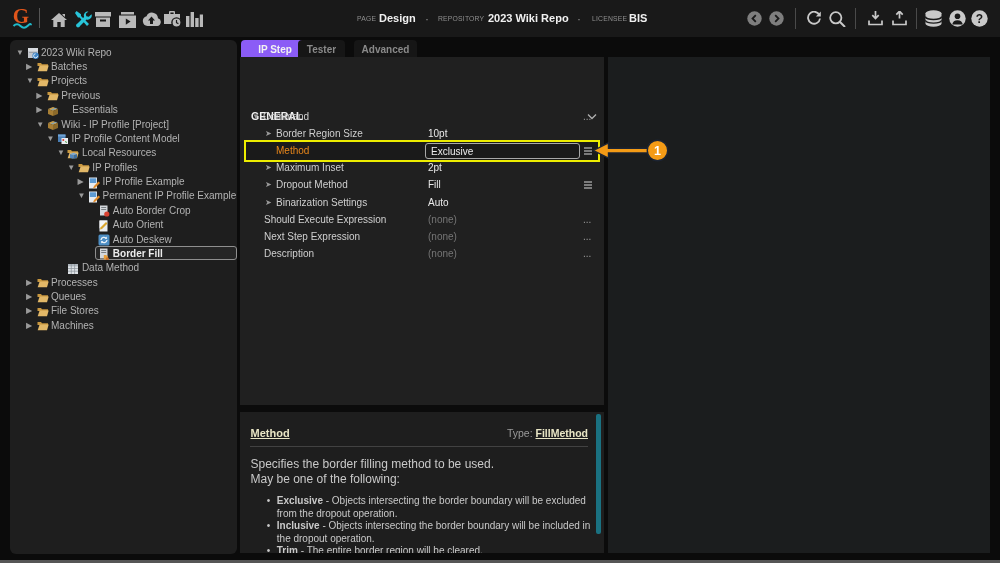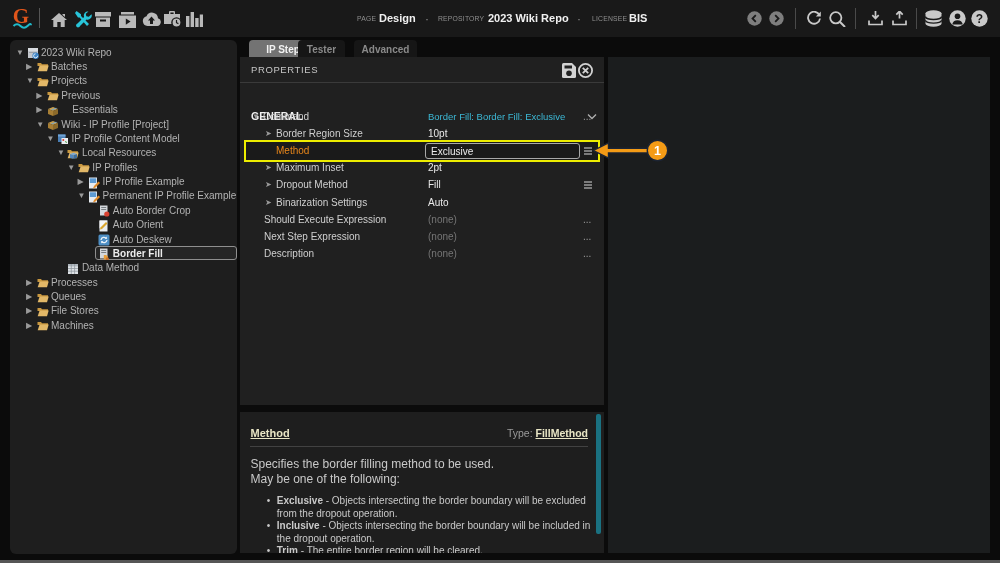--- a/index.html
+++ b/index.html
@@ -296,47 +296,34 @@
   <div class="trow" style="left:16px; top:278.8px;">
       <span class="tarr" style="left:0px;">▶</span>
       <svg class="ticon" style="left:10.5px;" viewBox="0 0 12 12">
         <path d="M0.5 2 H4 L5 3.2 H11 V5 H0.5 Z" fill="#c8973f"></path>
         <path d="M2.6 4.6 H11.7 L10 10.2 H0.7 Z" fill="#e2b868"></path>
       </svg>
       <span class="ttext" style="left:25px;">Machines</span>
     </div>
 </div>
 <div id="midtabs">
-  <div class="tab" style="left:9px; width:68px; background:#737373; color:#f2f2f2;">IP Step</div>
+  <div class="tab" style="left:1px; width:68px; background:#8b5cf6; color:#f2f2f2;">IP Step</div>
   <div class="tab" style="left:58px; width:47px; background:#161616; color:#8a8a8a;">Tester</div>
   <div class="tab" style="left:114px; width:63px; background:#161616; color:#8a8a8a;">Advanced</div>
 </div>
 <div id="props">
-  <div class="abs" style="left:0; top:0; width:364px; height:26px; border-bottom:1px solid #3a3a3a;">
-    <span class="abs" style="left:11px; top:7px; font-size:9.5px; color:#c6c6c6; letter-spacing:0.6px;">PROPERTIES</span>
-    <svg class="abs" style="left:322px; top:6px;" width="14" height="15" viewBox="0 0 14 15">
-      <path d="M0 1.5 Q0 0 1.5 0 H10 L14 4 V13.5 Q14 15 12.5 15 H1.5 Q0 15 0 13.5 Z" fill="#d2d2d2"></path>
-      <rect x="2.5" y="2.5" width="7.5" height="3" fill="#202020"></rect>
-      <circle cx="7" cy="10.2" r="2.8" fill="#202020"></circle>
-    </svg>
-    <svg class="abs" style="left:338px; top:6px;" width="15" height="15" viewBox="0 0 15 15">
-      <circle cx="7.5" cy="7.5" r="6.6" fill="none" stroke="#d2d2d2" stroke-width="1.8"></circle>
-      <path d="M4.8 4.8 L10.2 10.2 M10.2 4.8 L4.8 10.2" stroke="#d2d2d2" stroke-width="1.8"></path>
-    </svg>
-  </div>
   <div class="prow" style="left:0; top:33.4px; width:364px;margin-top:18px;">
       <b class="abs" style="left:11px; color:#f0f0f0; font-size:10.5px;">GENERAL</b>
       <svg class="abs" style="left:347px; top:5px;" width="10" height="7" viewBox="0 0 10 7">
         <path d="M1 1.5 L5 5.5 L9 1.5" stroke="#b0b0b0" stroke-width="1.3" fill="none"></path>
       </svg>
     </div>
   <div class="prow" style="left:0; top:50.6px; width:364px;">
       <span class="abs" style="left:12px; font-size:8px; color:#9a9a9a;">▼</span>
       <span class="abs" style="left:23px;">Command</span>
-      <span class="pval" style="color:#3cb9d6; font-size:9.5px;">Border Fill: Border Fill: Exclusive</span>
       <span class="pdots">...</span>
     </div>
   <div class="prow" style="left:0; top:67.8px; width:364px;">
       <span class="abs" style="left:25px; font-size:8px; color:#9a9a9a;">➤</span>
       <span class="abs" style="left:36px;">Border Region Size</span>
       <span class="pval" style="color:#e9e9e9;">10pt</span>
     </div>
   <div class="abs" style="left:3.5px; top:82.6px; width:356px; height:22px; border:2px solid #eded00; background:#1a1a1a;"></div>
   <div class="prow" style="left:0; top:85px; width:364px;">
       <span class="abs" style="left:36px; color:#e8861a;">Method</span>

